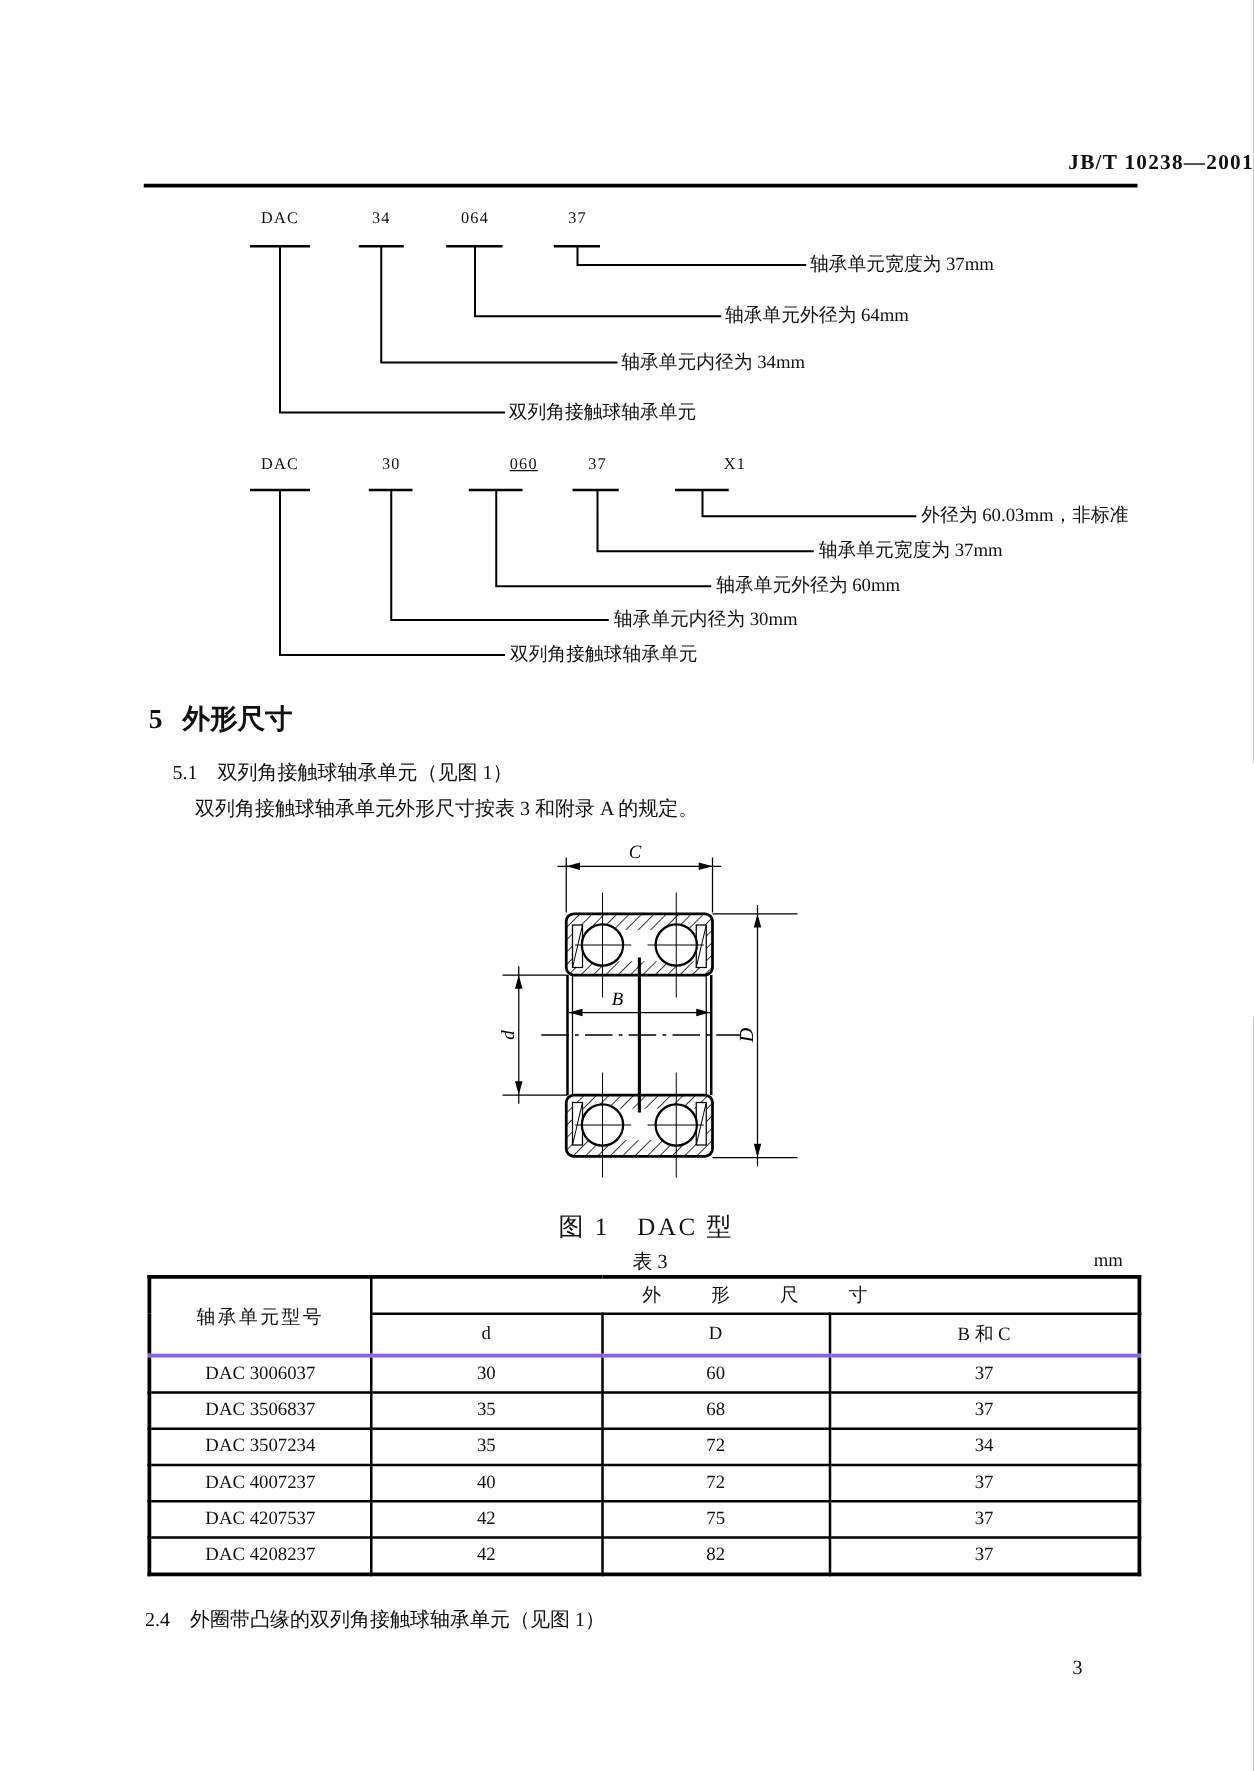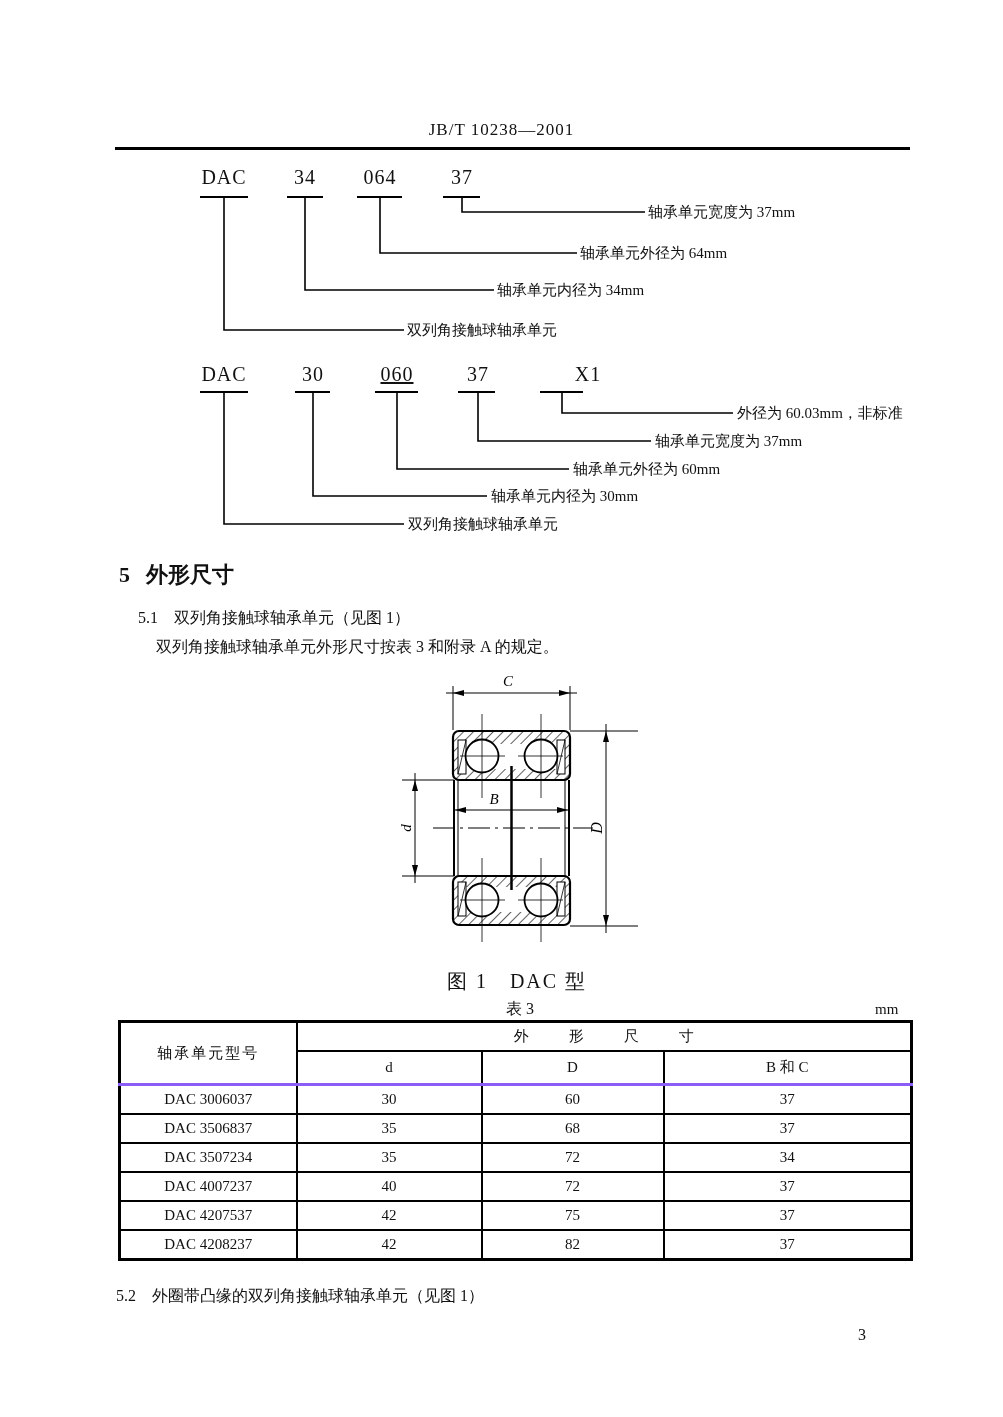--- a/index.html
+++ b/index.html
@@ -8,25 +8,25 @@
     width:1003px;height:1417px;
     margin:0 auto;
     background:#ffffff;
     font-family:"Liberation Serif","DejaVu Serif",serif;
     color:#111;
     overflow:hidden;
   }
   .abs{position:absolute;}
   .std-code{
     top:120px;left:0;width:100%;
-    text-align:center;font-size:17px;font-weight:normal;letter-spacing:1px;
+    text-align:right;font-size:17px;font-weight:bold;letter-spacing:1px;
   }
   .head-rule{top:147px;left:115px;width:795px;height:3px;background:#000;}
   .code-span{
-    font-size:20px;letter-spacing:1px;
+    font-size:13px;letter-spacing:1px;
     transform:translateX(-50%);
     white-space:nowrap;
   }
   .diag-label{
     font-size:15px;height:20px;line-height:20px;white-space:nowrap;
   }
   svg{display:block;}
   .sec-head{font-size:22px;font-weight:bold;white-space:nowrap;}
   .sec-sub{font-size:16px;white-space:nowrap;}
   .sec-num{display:inline-block;margin-right:16px;}
@@ -88,21 +88,21 @@
     </svg>
     <span class="abs diag-label" style="left:648px;top:42px;">轴承单元宽度为 37mm</span>
     <span class="abs diag-label" style="left:580px;top:83px;text-align:center;">轴承单元外径为 64mm</span>
     <span class="abs diag-label" style="left:497px;top:120px;text-align:center;">轴承单元内径为 34mm</span>
     <span class="abs diag-label" style="left:407px;top:160px;">双列角接触球轴承单元</span>
   </div>
 
   <div class="abs" style="top:358px;left:0;width:1003px;height:182px;">
     <span class="abs code-span" style="left:224px;top:5px;">DAC</span>
     <span class="abs code-span" style="left:313px;top:5px;">30</span>
-    <span class="abs code-span" style="left:397px;top:5px;text-decoration:underline;">060</span>
+    <span class="abs code-span" style="left:419px;top:5px;text-decoration:underline;">060</span>
     <span class="abs code-span" style="left:478px;top:5px;">37</span>
     <span class="abs code-span" style="left:588px;top:5px;">X1</span>
     <svg class="abs line-svg" style="top:0;left:0;" width="1003" height="182" viewBox="0 0 1003 182">
       <g stroke="#000" stroke-width="2" fill="none">
         <line x1="200" y1="34" x2="248" y2="34"></line>
         <line x1="295" y1="34" x2="330" y2="34"></line>
         <line x1="375" y1="34" x2="418" y2="34"></line>
         <line x1="458" y1="34" x2="495" y2="34"></line>
         <line x1="540" y1="34" x2="583" y2="34"></line>
       </g>
@@ -254,18 +254,18 @@
       <tr>
         <td>DAC 4208237</td>
         <td>42</td>
         <td>82</td>
         <td>37</td>
       </tr>
     </tbody>
   </table>
 
   <div class="abs sec-sub" style="top:1286px;left:116px;">
-    <span class="sec-num">5.2</span><span>外圈带凸缘的双列角接触球轴承单元（见图 1）</span>
+    <span class="sec-num">2.4</span><span>外圈带凸缘的双列角接触球轴承单元（见图 1）</span>
   </div>
 
   <div class="abs pageno">3</div>
 
 </div>
 
 </body></html>

